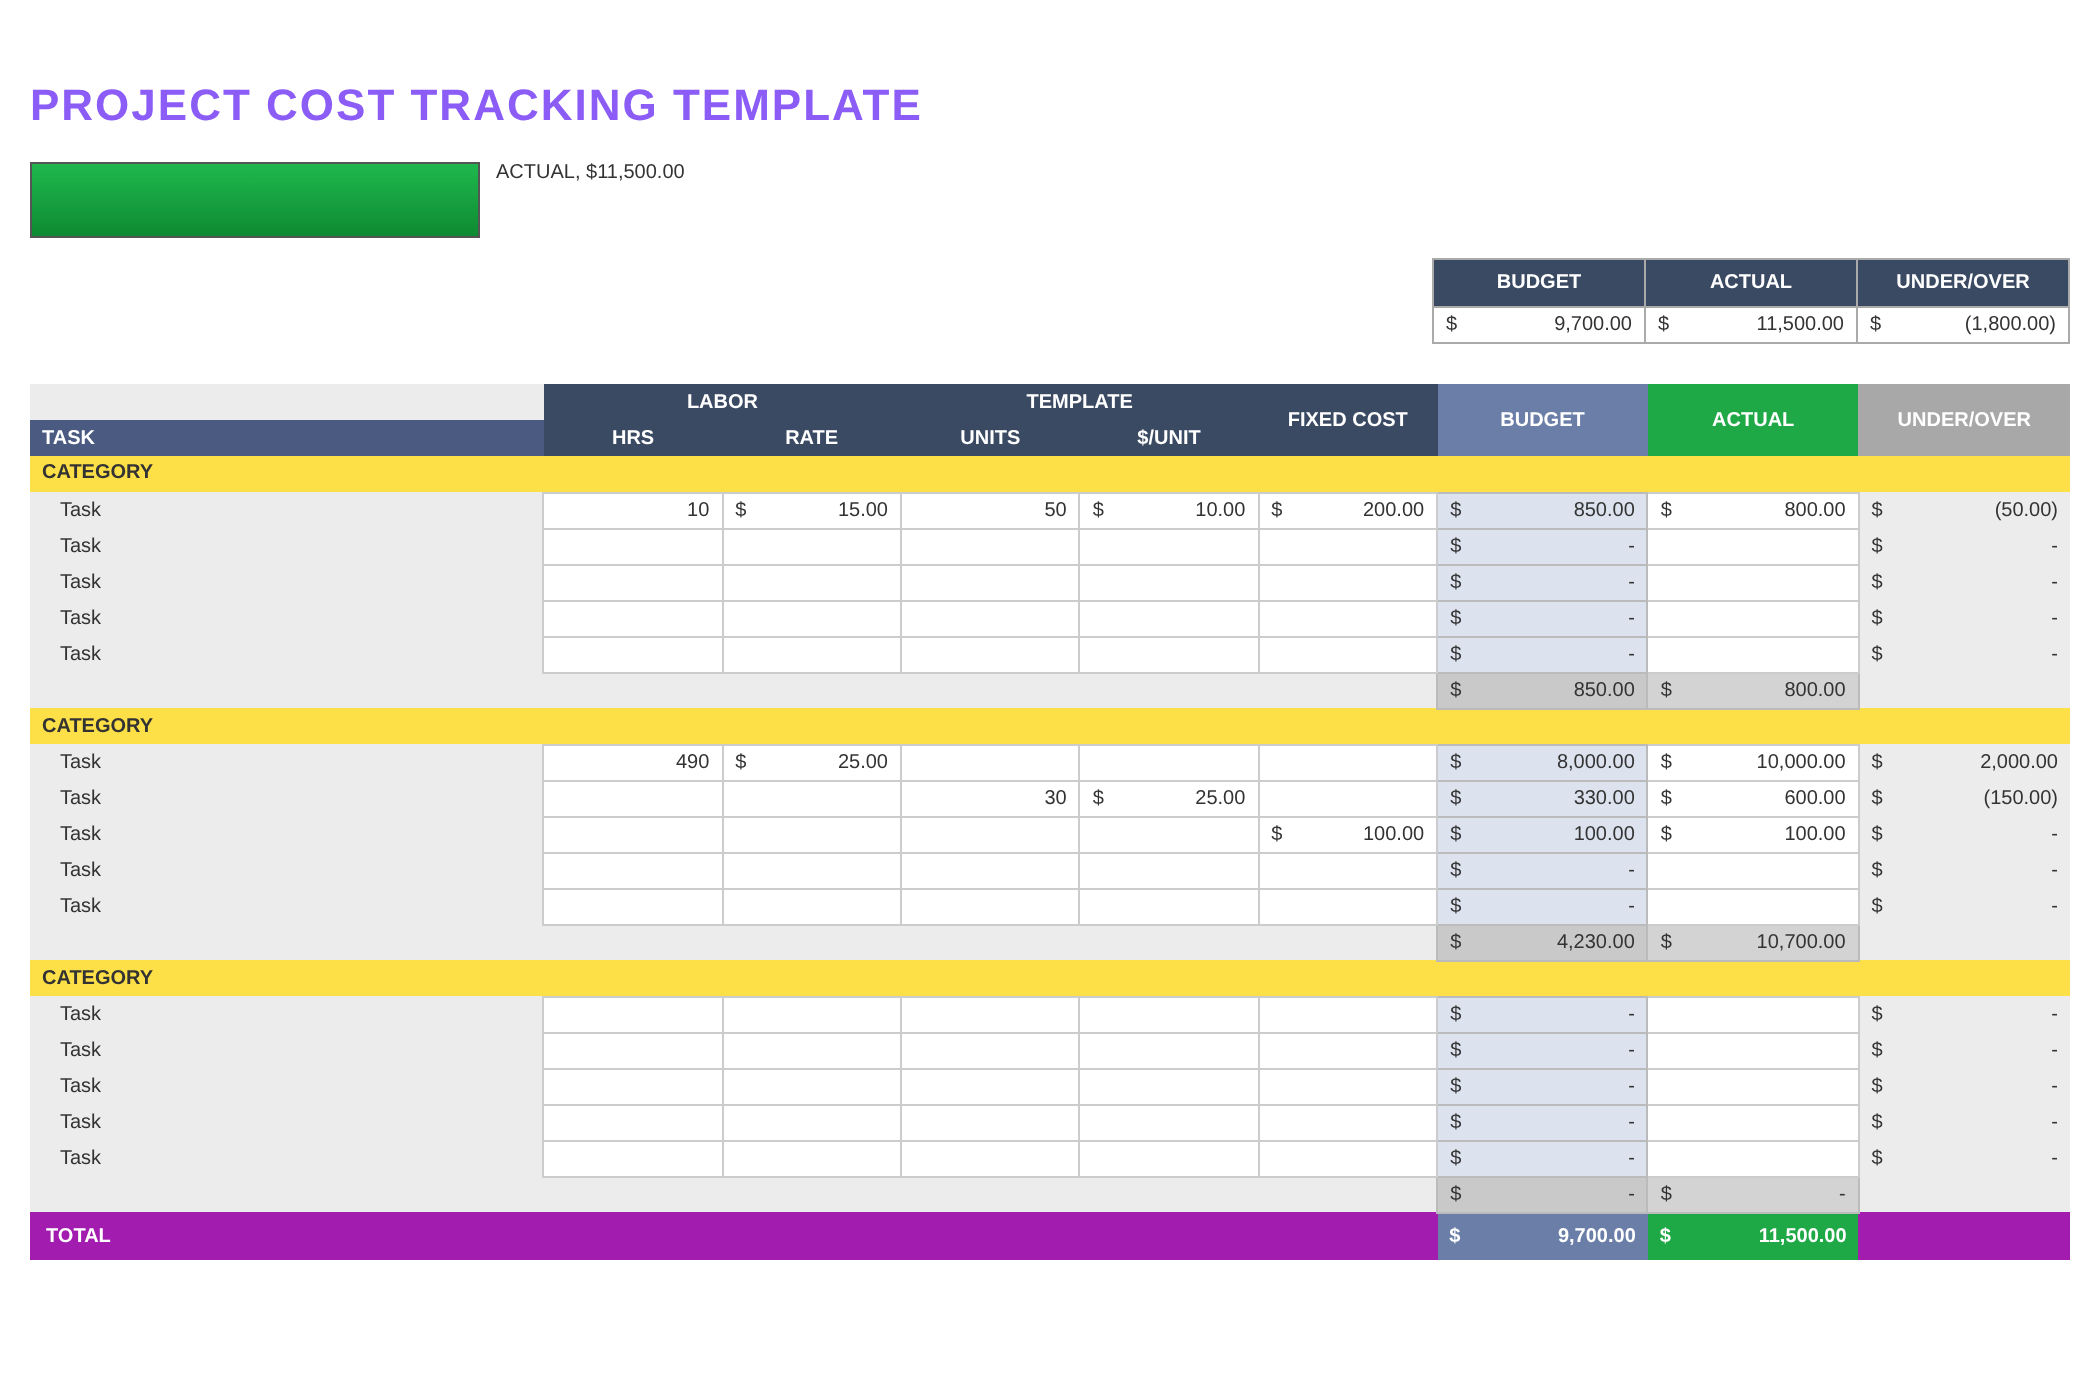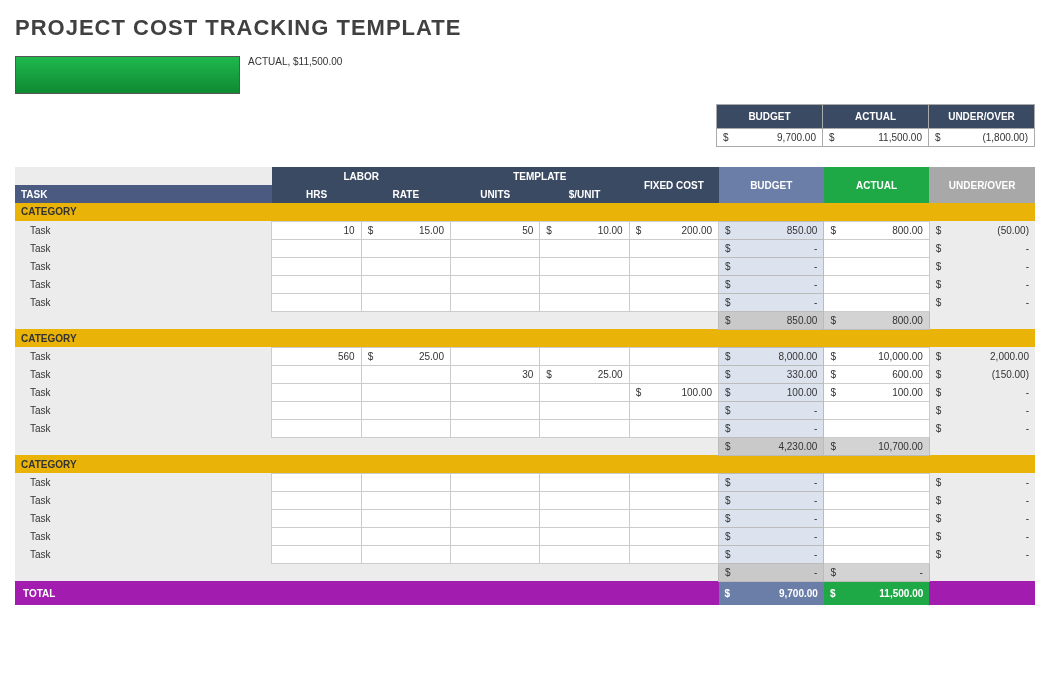--- a/index.html
+++ b/index.html
@@ -8,23 +8,24 @@
     padding: 15px;
     font-family: Arial, sans-serif;
     font-size: 11px;
     background: #fff;
     color: #333;
     width: 1050px;
   }
   .title {
     font-size: 22px;
     font-weight: bold;
-    color: #404040;
+    color: #8b5cf6;
     letter-spacing: 1px;
     margin-bottom: 15px;
+    margin-top: 25px;
   }
   .chart-area {
     margin-bottom: 10px;
   }
   .chart-row {
     display: flex;
     align-items: flex-start;
     margin-bottom: 2px;
   }
   .bar {
@@ -78,21 +79,21 @@
   .main-table th, .main-table td {
     padding: 2px 6px;
     font-size: 10px;
     height: 18px;
   }
   .hdr-dark { background:#3b4a63; color:#fff; font-weight:bold; text-align:center; }
   .hdr-blue { background:#6a7ea8; color:#fff; font-weight:bold; text-align:center; }
   .hdr-green { background:#1fa846; color:#fff; font-weight:bold; text-align:center; }
   .hdr-grey { background:#a8a8a8; color:#fff; font-weight:bold; text-align:center; }
   .hdr-task { background:#4a5a80; color:#fff; font-weight:bold; text-align:left; padding-left:8px;}
-  .row-cat td { background:#eab308; font-weight:bold; color:#333; }
+  .row-cat td { background:#fde047; font-weight:bold; color:#333; }
   .row-task td.lbl { background:#ececec; color:#333; padding-left:15px; }
   .cell-input { background:#fff; border:1px solid #ccc; text-align:right; }
   .cell-input-money { background:#fff; border:1px solid #ccc; }
   .cell-budget { background:#dce3ef; border:1px solid #bbb; }
   .cell-actual { background:#fff; border:1px solid #ccc; }
   .cell-uo { background:#ececec; }
   .cell-budget-sub { background:#c9c9c9; border:1px solid #bbb; }
   .cell-actual-sub { background:#d3d3d3; border:1px solid #bbb; }
   .row-total td { background:#a21caf; color:#fff; font-weight:bold; height:24px; }
   .row-total .tot-budget { background:#6a7ea8; }
@@ -321,21 +322,21 @@
             <span>800.00</span>
           </div>
         </td>
         <td class="cell-uo"></td>
       </tr>
       <tr class="row-cat">
         <td colspan="9" style="padding-left:6px">CATEGORY</td>
       </tr>
       <tr class="row-task">
         <td class="lbl">Task</td>
-        <td class="cell-input" style="text-align:right">560</td>
+        <td class="cell-input" style="text-align:right">490</td>
         <td class="cell-input-money">
           <div class="money">
             <span>$</span>
             <span>25.00</span>
           </div>
         </td>
         <td class="cell-input" style="text-align:right"></td>
         <td class="cell-input-money"></td>
         <td class="cell-input-money"></td>
         <td class="cell-budget">

